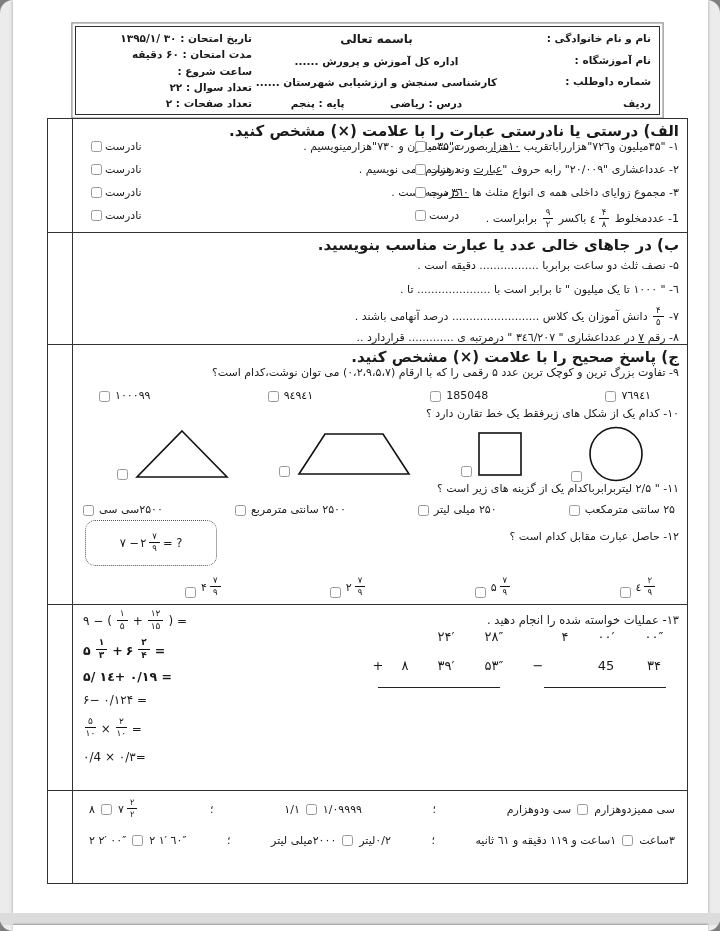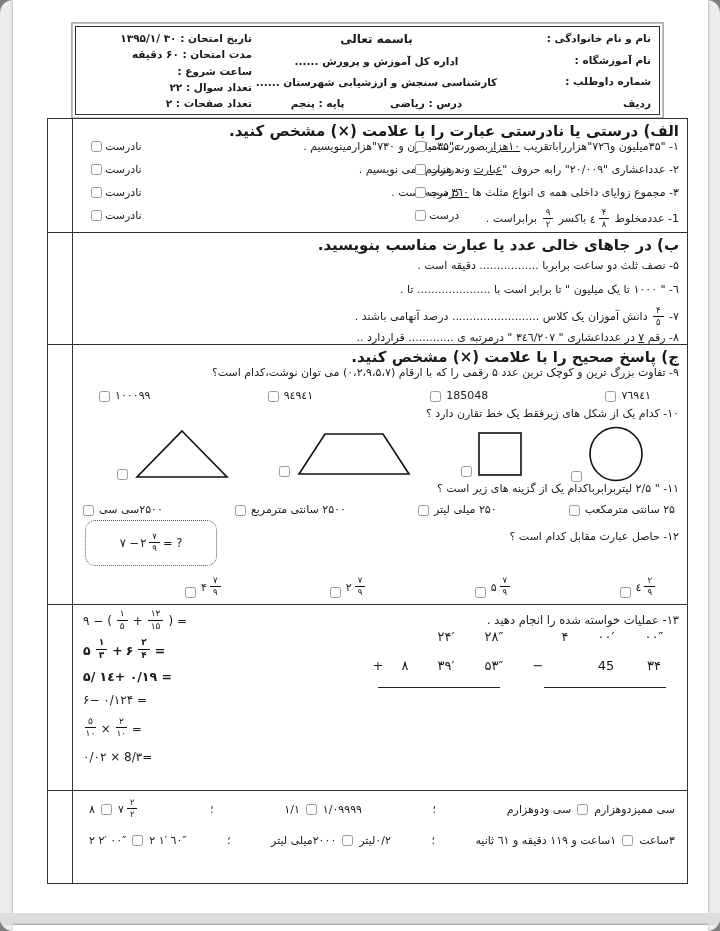--- a/index.html
+++ b/index.html
@@ -346,21 +346,21 @@
                 <span class="fn">۵</span>
                 <span class="fd">۱۰</span>
               </span>
               <span>×</span>
               <span class="frac">
                 <span class="fn">۲</span>
                 <span class="fd">۱۰</span>
               </span>
               <span>=</span>
             </div>
-        <div class="ex" style="height:24px">۰/۰۲ × 8/۳=</div>
+        <div class="ex" style="height:24px">۰/4 × ۰/۳=</div>
       </div>
 
       <div class="sxg sxg1">
         <div class="sxrow">
               <span></span>
               <span>۴</span>
               <span>۰۰′</span>
               <span>۰۰″</span>
             </div>
         <div class="sxrow">

